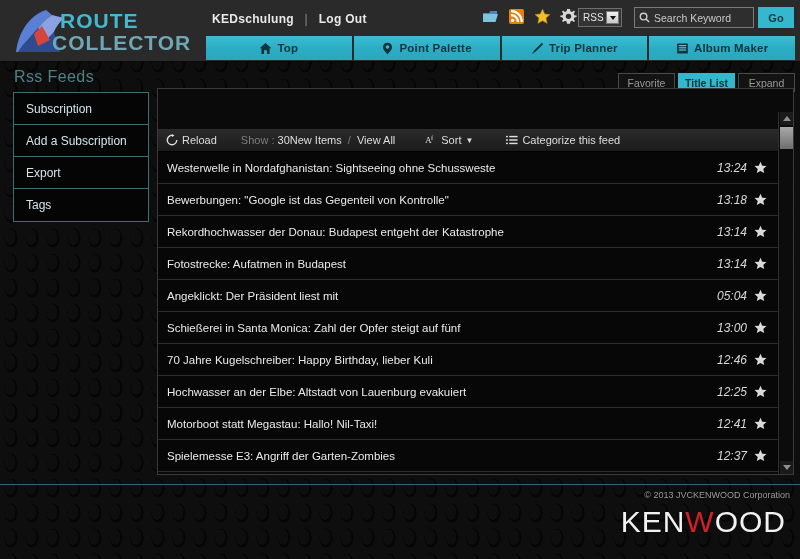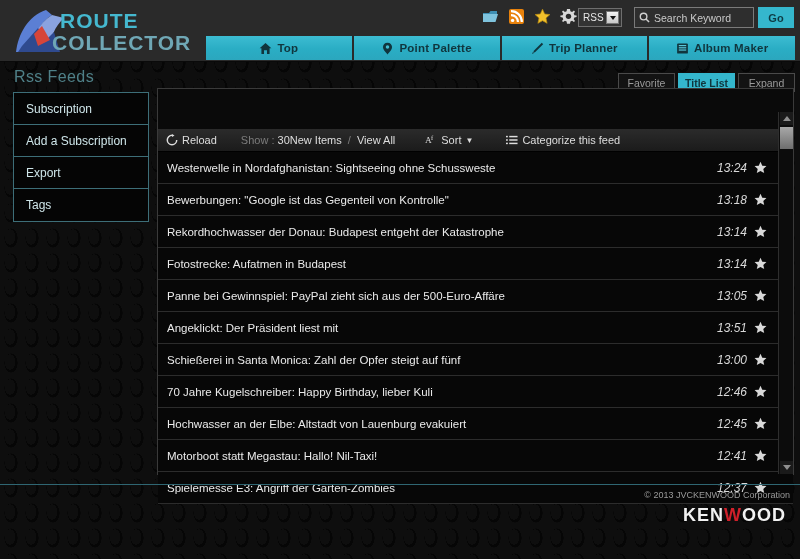--- a/index.html
+++ b/index.html
@@ -160,21 +160,21 @@
   .footer-links {
     position: absolute; left: 14px; top: 489px; display: flex; gap: 13px;
     font-size: 10.5px;
   }
   .footer-links a { color: #b9b9b9; text-decoration: none; cursor: pointer; }
   .copyright {
     position: absolute; right: 10px; top: 490px; font-size: 9px; color: #9a9a9a;
   }
   .kenwood {
     position: absolute; right: 14px; top: 505px;
-    font-size: 18px; font-weight: bold; color: #f2f2f2; letter-spacing: 1px;
+    font-size: 30px; font-weight: normal; color: #f2f2f2; letter-spacing: 1px;
     font-family: "Liberation Sans", sans-serif;
   }
   .kenwood .dot { color: #d0202a; }
 </style>
 </head>
 <body>
 
 <div class="page">
 
   <div class="header">
@@ -183,20 +183,25 @@
       <svg width="196" height="52" viewBox="0 0 196 52" xmlns="http://www.w3.org/2000/svg">
         <path d="M38 4 C20 10 10 28 8 46 L24 46 C26 30 32 16 44 9 Z" fill="#5b7fd4"></path>
         <path d="M44 9 C30 18 24 32 23 46 L41 46 C42 32 47 20 56 12 Z" fill="#8aa3e0"></path>
         <path d="M14 40 L30 22 L38 34 L46 26 L52 46 L10 46 Z" fill="#2f4a8f"></path>
         <path d="M26 28 L34 20 L42 34 L30 40 Z" fill="#d6453a"></path>
         <text x="52" y="22" font-family="Liberation Sans, sans-serif" font-size="21" font-weight="bold" fill="#45b8cf" letter-spacing="1">ROUTE</text>
         <text x="44" y="44" font-family="Liberation Sans, sans-serif" font-size="21" font-weight="bold" fill="#6fa7b5" letter-spacing="1">COLLECTOR</text>
       </svg>
     </div>
 
+    <div class="userbar">
+      <span>KEDschulung</span>
+      <span class="sep">|</span>
+      <a href="#">Log Out</a>
+    </div>
 
     <div class="hdr-icons">
       <svg class="ic" viewBox="0 0 17 17">
         <path d="M1 5 L7 5 L8.5 3 L15 3 L15 6 L1 6 Z" fill="#3f8fb3"></path>
         <path d="M1 6 L16 6 L13.5 14 L1 14 Z" fill="#7fc3dd"></path>
       </svg>
       <svg class="ic" viewBox="0 0 17 17">
         <rect x="1" y="1" width="15" height="15" rx="2" fill="#e8820c"></rect>
         <circle cx="4.6" cy="12.4" r="1.7" fill="#fff"></circle>
         <path d="M3 8.2 A5.6 5.6 0 0 1 8.8 14 L11 14 A7.8 7.8 0 0 0 3 6 Z" fill="#fff"></path>
@@ -351,31 +356,24 @@
       </div>
 
       <div class="feed-row">
         <span class="feed-title">Fotostrecke: Aufatmen in Budapest</span>
         <span class="feed-time">13:14</span>
         <svg class="feed-star" viewBox="0 0 14 14">
             <path d="M7 0.8 L8.9 5 L13.4 5.5 L10 8.5 L11 13 L7 10.7 L3 13 L4 8.5 L0.6 5.5 L5.1 5 Z" fill="#d9d9d9"></path>
           </svg>
       </div>
 
-      <div class="feed-row">
-        <span class="feed-title">Panne bei Gewinnspiel: PayPal zieht sich aus der 500-Euro-Affäre</span>
-        <span class="feed-time">13:05</span>
-        <svg class="feed-star" viewBox="0 0 14 14">
-            <path d="M7 0.8 L8.9 5 L13.4 5.5 L10 8.5 L11 13 L7 10.7 L3 13 L4 8.5 L0.6 5.5 L5.1 5 Z" fill="#d9d9d9"></path>
-          </svg>
-      </div>
 
       <div class="feed-row">
         <span class="feed-title">Angeklickt: Der Präsident liest mit</span>
-        <span class="feed-time">13:51</span>
+        <span class="feed-time">05:04</span>
         <svg class="feed-star" viewBox="0 0 14 14">
             <path d="M7 0.8 L8.9 5 L13.4 5.5 L10 8.5 L11 13 L7 10.7 L3 13 L4 8.5 L0.6 5.5 L5.1 5 Z" fill="#d9d9d9"></path>
           </svg>
       </div>
 
       <div class="feed-row">
         <span class="feed-title">Schießerei in Santa Monica: Zahl der Opfer steigt auf fünf</span>
         <span class="feed-time">13:00</span>
         <svg class="feed-star" viewBox="0 0 14 14">
             <path d="M7 0.8 L8.9 5 L13.4 5.5 L10 8.5 L11 13 L7 10.7 L3 13 L4 8.5 L0.6 5.5 L5.1 5 Z" fill="#d9d9d9"></path>
@@ -385,21 +383,21 @@
       <div class="feed-row">
         <span class="feed-title">70 Jahre Kugelschreiber: Happy Birthday, lieber Kuli</span>
         <span class="feed-time">12:46</span>
         <svg class="feed-star" viewBox="0 0 14 14">
             <path d="M7 0.8 L8.9 5 L13.4 5.5 L10 8.5 L11 13 L7 10.7 L3 13 L4 8.5 L0.6 5.5 L5.1 5 Z" fill="#d9d9d9"></path>
           </svg>
       </div>
 
       <div class="feed-row">
         <span class="feed-title">Hochwasser an der Elbe: Altstadt von Lauenburg evakuiert</span>
-        <span class="feed-time">12:45</span>
+        <span class="feed-time">12:25</span>
         <svg class="feed-star" viewBox="0 0 14 14">
             <path d="M7 0.8 L8.9 5 L13.4 5.5 L10 8.5 L11 13 L7 10.7 L3 13 L4 8.5 L0.6 5.5 L5.1 5 Z" fill="#d9d9d9"></path>
           </svg>
       </div>
 
       <div class="feed-row">
         <span class="feed-title">Motorboot statt Megastau: Hallo! Nil-Taxi!</span>
         <span class="feed-time">12:41</span>
         <svg class="feed-star" viewBox="0 0 14 14">
             <path d="M7 0.8 L8.9 5 L13.4 5.5 L10 8.5 L11 13 L7 10.7 L3 13 L4 8.5 L0.6 5.5 L5.1 5 Z" fill="#d9d9d9"></path>

